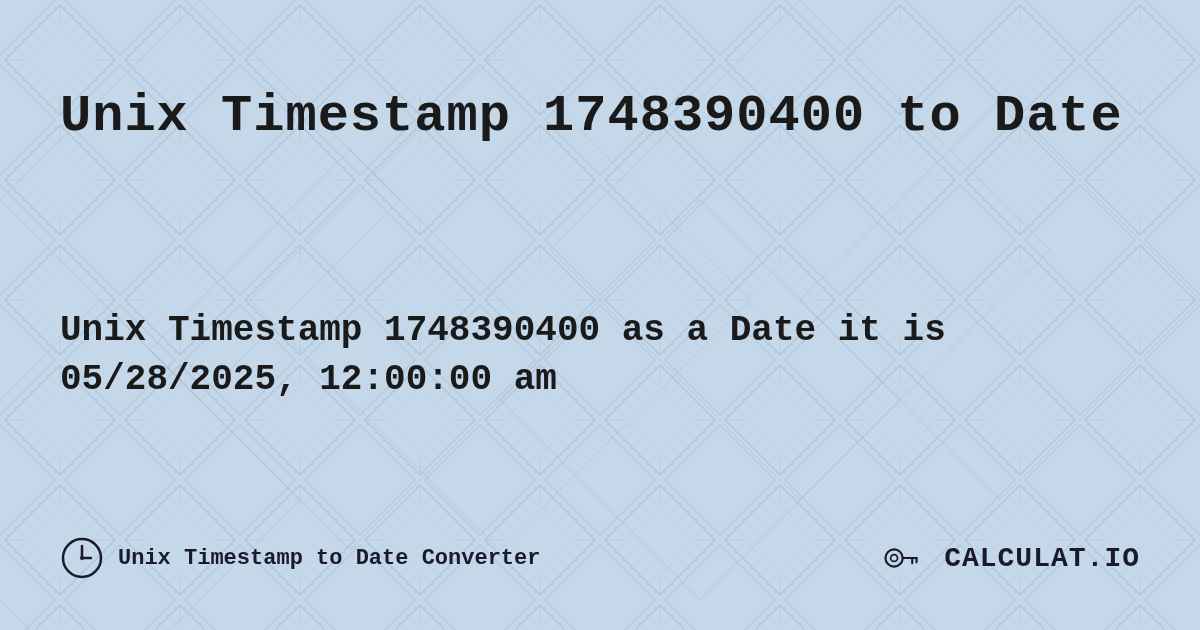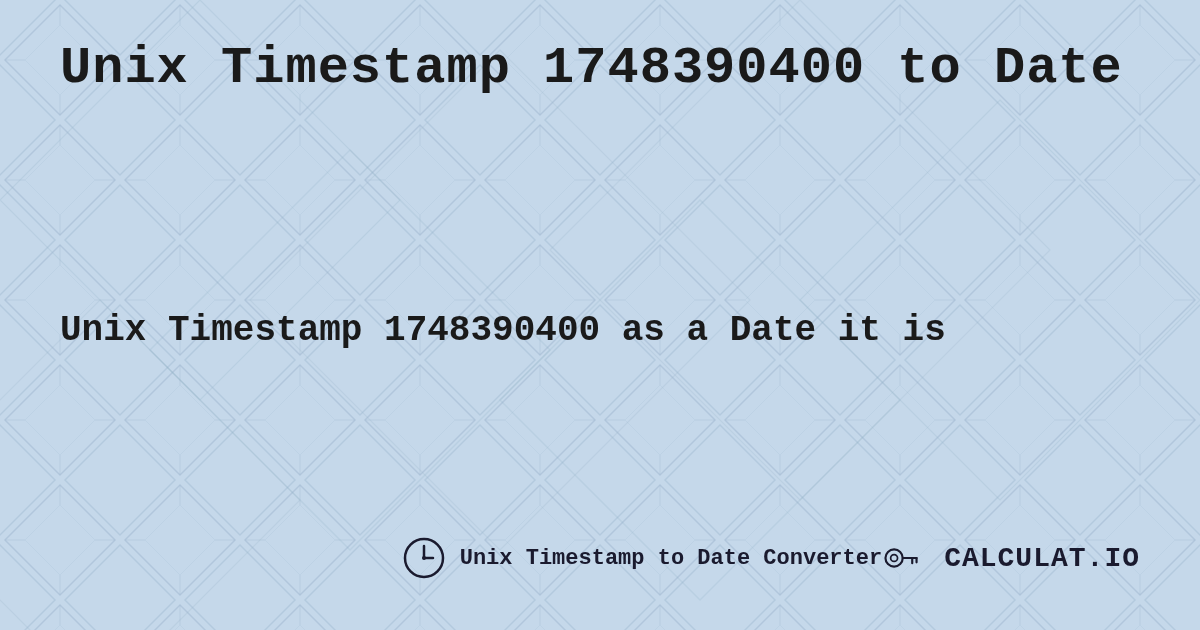--- a/index.html
+++ b/index.html
@@ -47,20 +47,21 @@
       margin-bottom: 10px;
     }
 
     h1 {
       font-family: 'Courier New', Courier, monospace;
       font-size: 52px;
       font-weight: 900;
       color: #1a1a1a;
       letter-spacing: 1px;
       line-height: 1.1;
+      margin-top: 48px;
     }
 
     .description {
       margin-top: 30px;
       font-family: 'Courier New', Courier, monospace;
       font-size: 22px;
       color: #1a1a1a;
       line-height: 1.6;
       max-width: 1050px;
     }
@@ -73,21 +74,21 @@
       font-family: 'Courier New', Courier, monospace;
       font-size: 36px;
       font-weight: 900;
       color: #1a1a1a;
       line-height: 1.35;
     }
 
     .footer {
       display: flex;
       align-items: center;
-      justify-content: flex-end;
+      justify-content: space-between;
       padding-bottom: 10px;
     }
 
     .footer-left {
       display: flex;
       align-items: center;
       gap: 14px;
     }
 
     .clock-icon {
@@ -160,20 +161,21 @@
 <div class="content">
 
   <div class="title-section">
     <h1>Unix Timestamp 1748390400 to Date</h1>
   </div>
 
 
   <div class="result-section">
     <div class="result-text">
       <span>Unix Timestamp 1748390400 as a Date it is</span><br>
+      <span>05/28/2025, 12:00:00 am</span>
     </div>
   </div>
 
   <div class="footer">
     <div class="footer-left">
 
       <svg class="clock-icon" viewBox="0 0 44 44" xmlns="http://www.w3.org/2000/svg">
         <circle cx="22" cy="22" r="19" fill="none" stroke="#1a1a2e" stroke-width="2.5"></circle>
         <line x1="22" y1="22" x2="22" y2="10" stroke="#1a1a2e" stroke-width="2.5" stroke-linecap="round"></line>
         <line x1="22" y1="22" x2="31" y2="22" stroke="#1a1a2e" stroke-width="2.5" stroke-linecap="round"></line>

